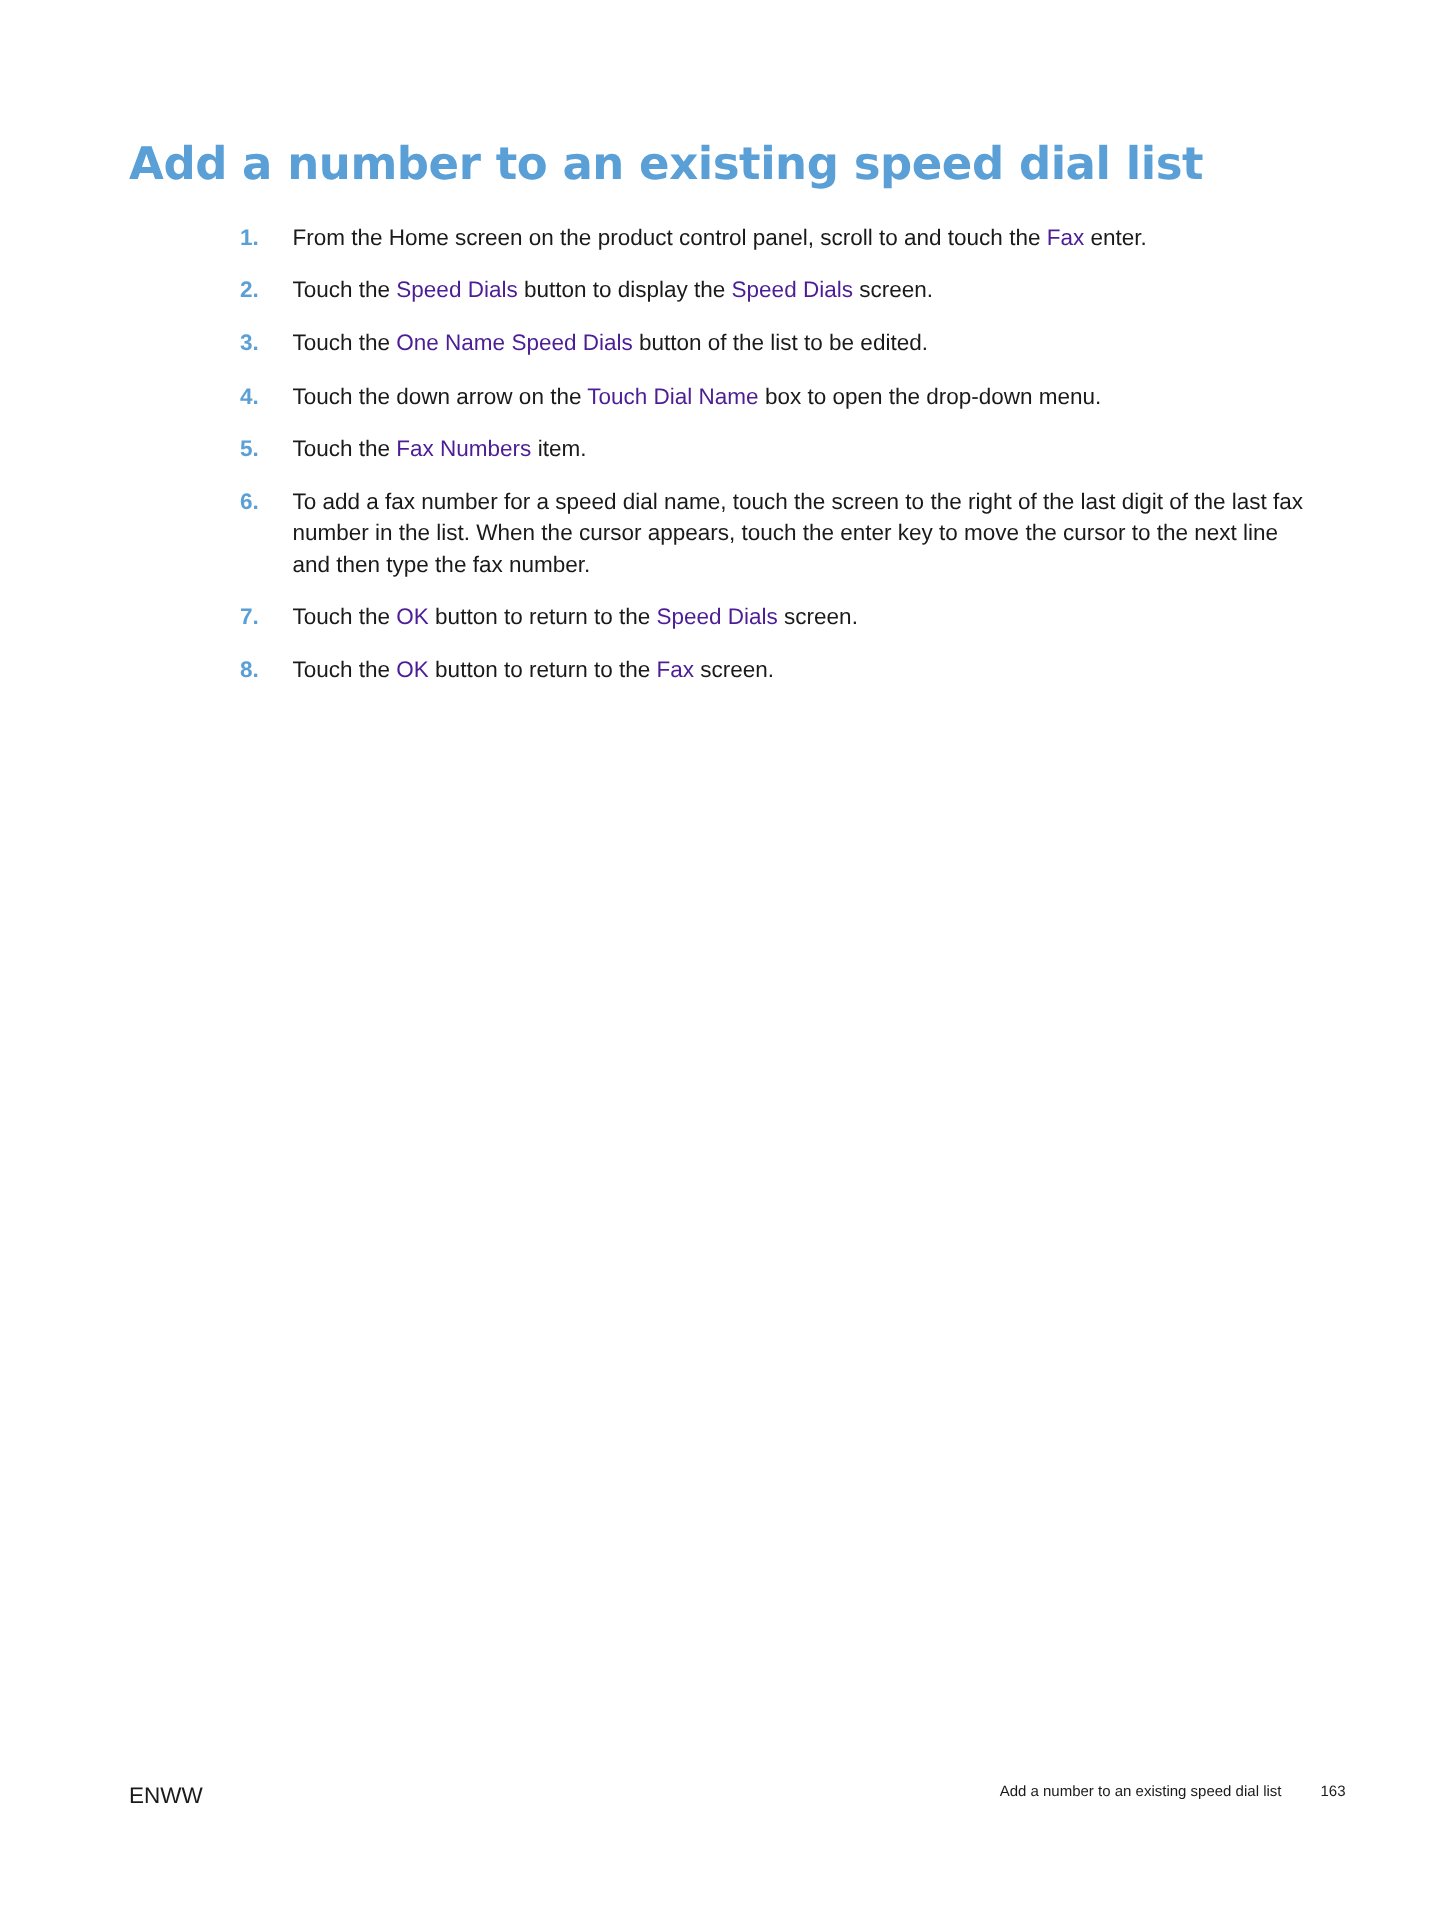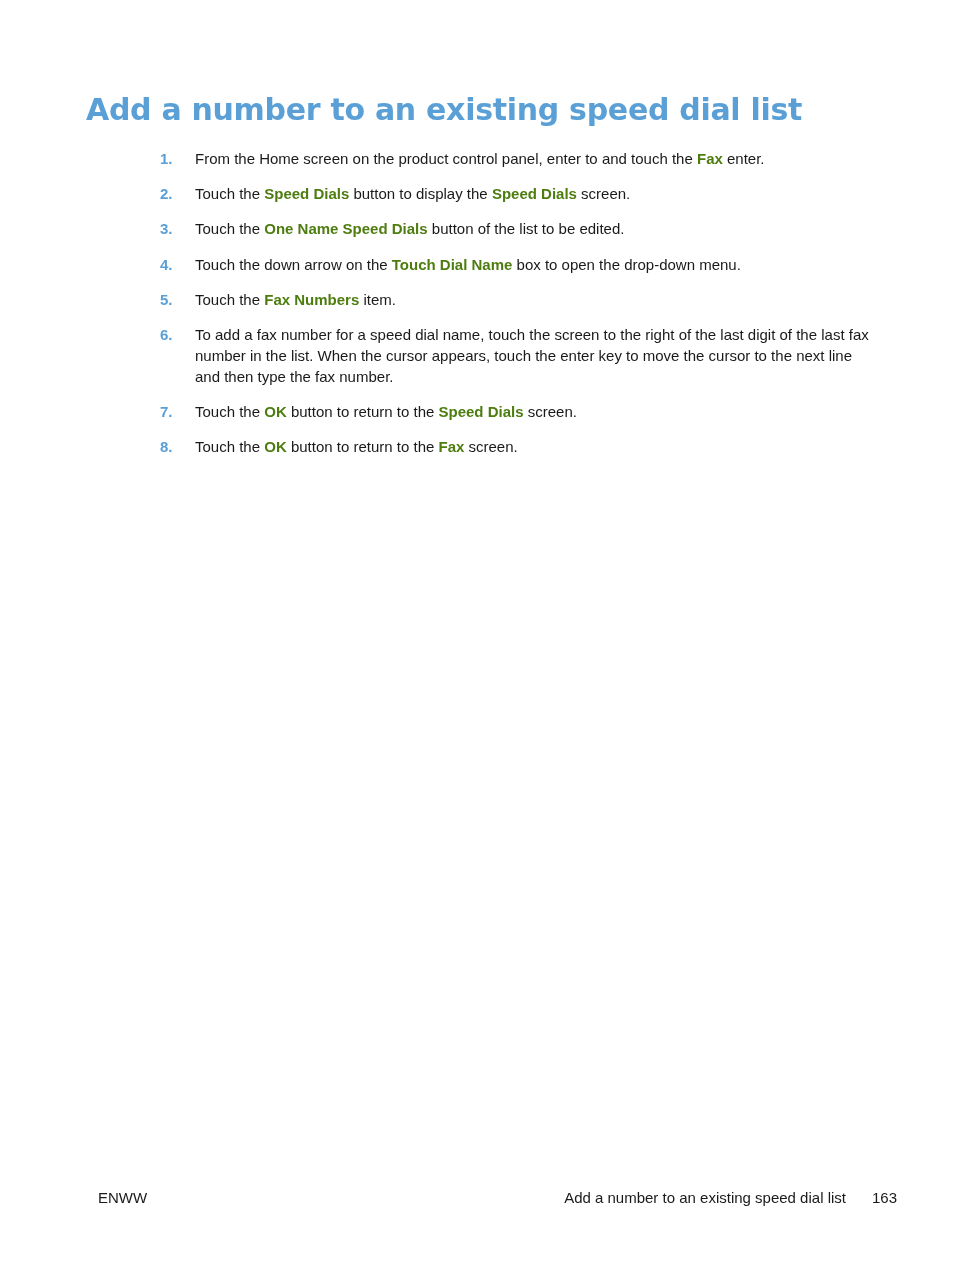--- a/index.html
+++ b/index.html
@@ -9,38 +9,38 @@
     }
     .title {
       position: absolute; left: 86px; top: 92px; margin: 0;
       font-family: "DejaVu Sans", sans-serif; font-weight: bold;
       font-size: 30px; letter-spacing: -0.3px; color: #5aa0d6;
     }
     .steps { position: absolute; left: 160px; top: 148px; width: 720px; }
     .step { display: flex; align-items: flex-start; font-size: 15px; line-height: 21px; }
     .num { width: 35px; flex: none; color: #5aa0d6; font-weight: bold; }
     .txt { flex: 1; }
-    .hl { color: #4d7c0f; font-weight: bold; }
+    .hl { color: #4c1d95; }
     .footer-left {
-      position: absolute; left: 98px; top: 1189px; font-size: 15px;
+      position: absolute; left: 86px; top: 1189px; font-size: 15px;
     }
     .footer-right {
-      position: absolute; right: 57px; top: 1189px; font-size: 15px;
+      position: absolute; right: 57px; top: 1189px; font-size: 10px;
     }
     .footer-right .pnum { margin-left: 26px; }
   </style>
 </head>
 <body>
 
 <h1 class="title">Add a number to an existing speed dial list</h1>
 
 <div class="steps" id="steps">
     <div class="step" style="position: absolute; top: 0px; left: 0px; width: 720px;">
       <span class="num">1.</span>
-      <span class="txt"><span>From the Home screen on the product control panel, enter to and touch the </span><span class="hl">Fax</span><span> enter.</span></span>
+      <span class="txt"><span>From the Home screen on the product control panel, scroll to and touch the </span><span class="hl">Fax</span><span> enter.</span></span>
     </div>
     <div class="step" style="position: absolute; top: 35px; left: 0px; width: 720px;">
       <span class="num">2.</span>
       <span class="txt"><span>Touch the </span><span class="hl">Speed Dials</span><span> button to display the </span><span class="hl">Speed Dials</span><span> screen.</span></span>
     </div>
     <div class="step" style="position: absolute; top: 70px; left: 0px; width: 720px;">
       <span class="num">3.</span>
       <span class="txt"><span>Touch the </span><span class="hl">One Name Speed Dials</span><span> button of the list to be edited.</span></span>
     </div>
     <div class="step" style="position: absolute; top: 106px; left: 0px; width: 720px;">

